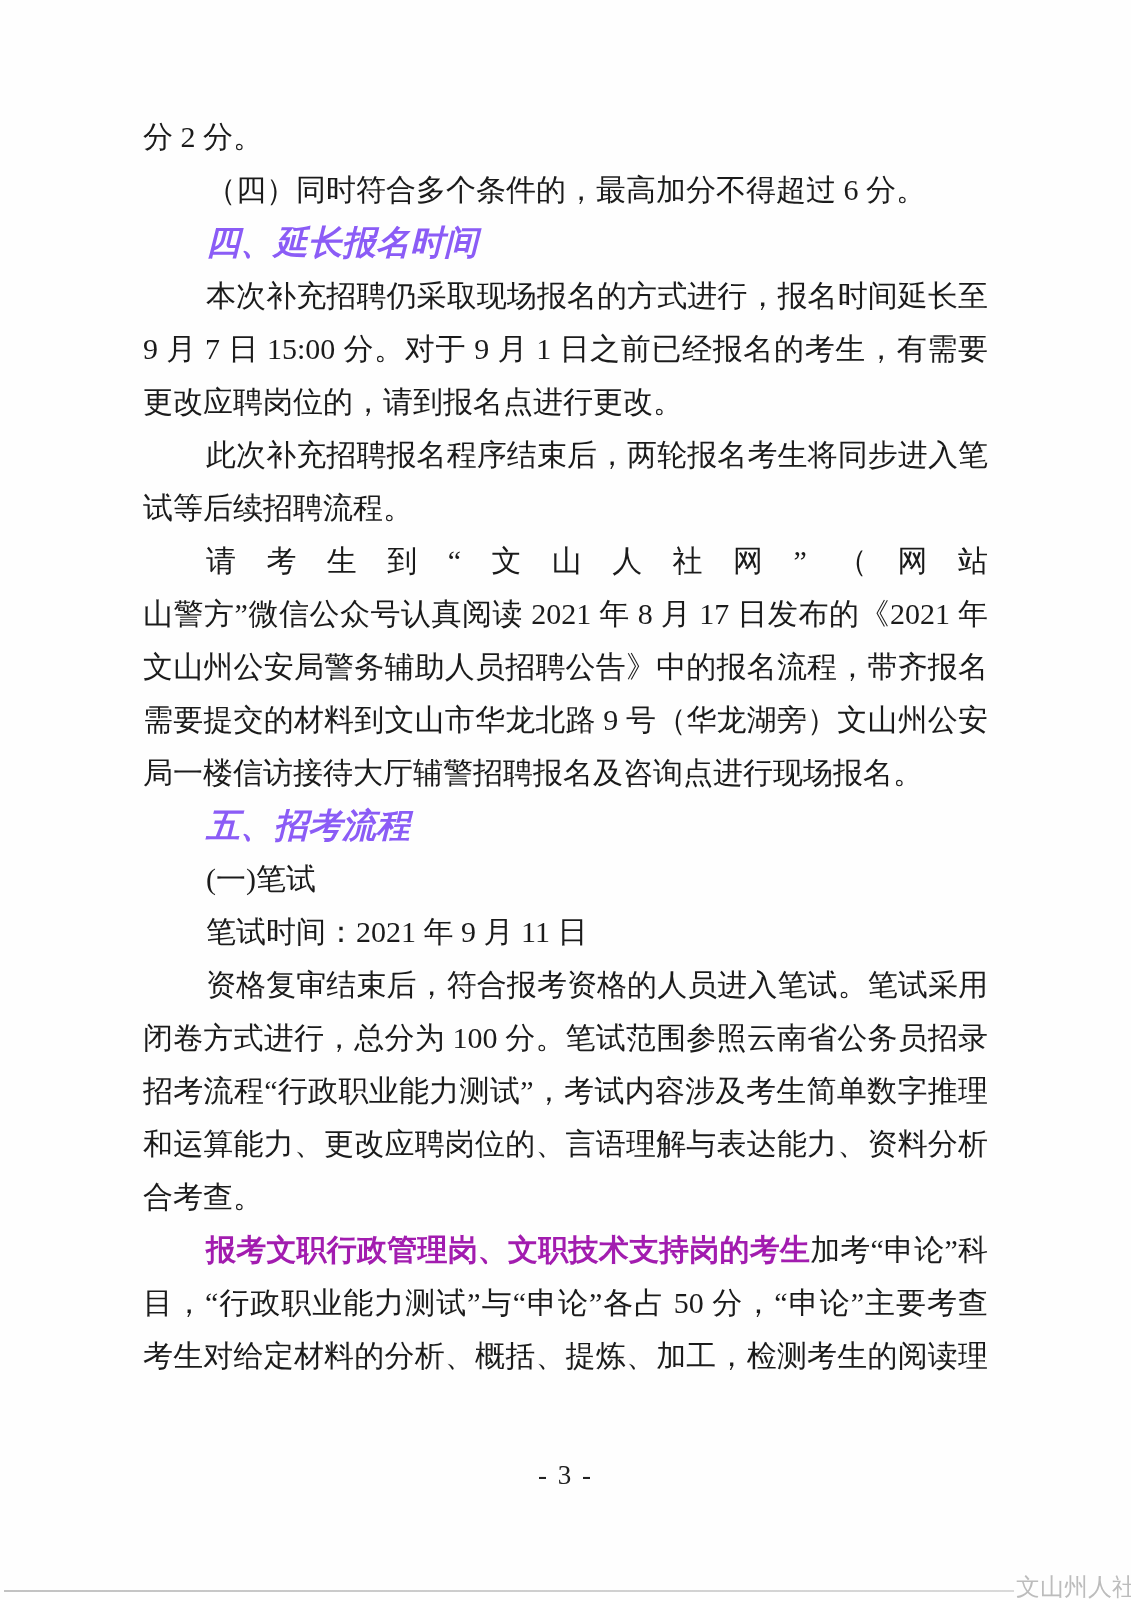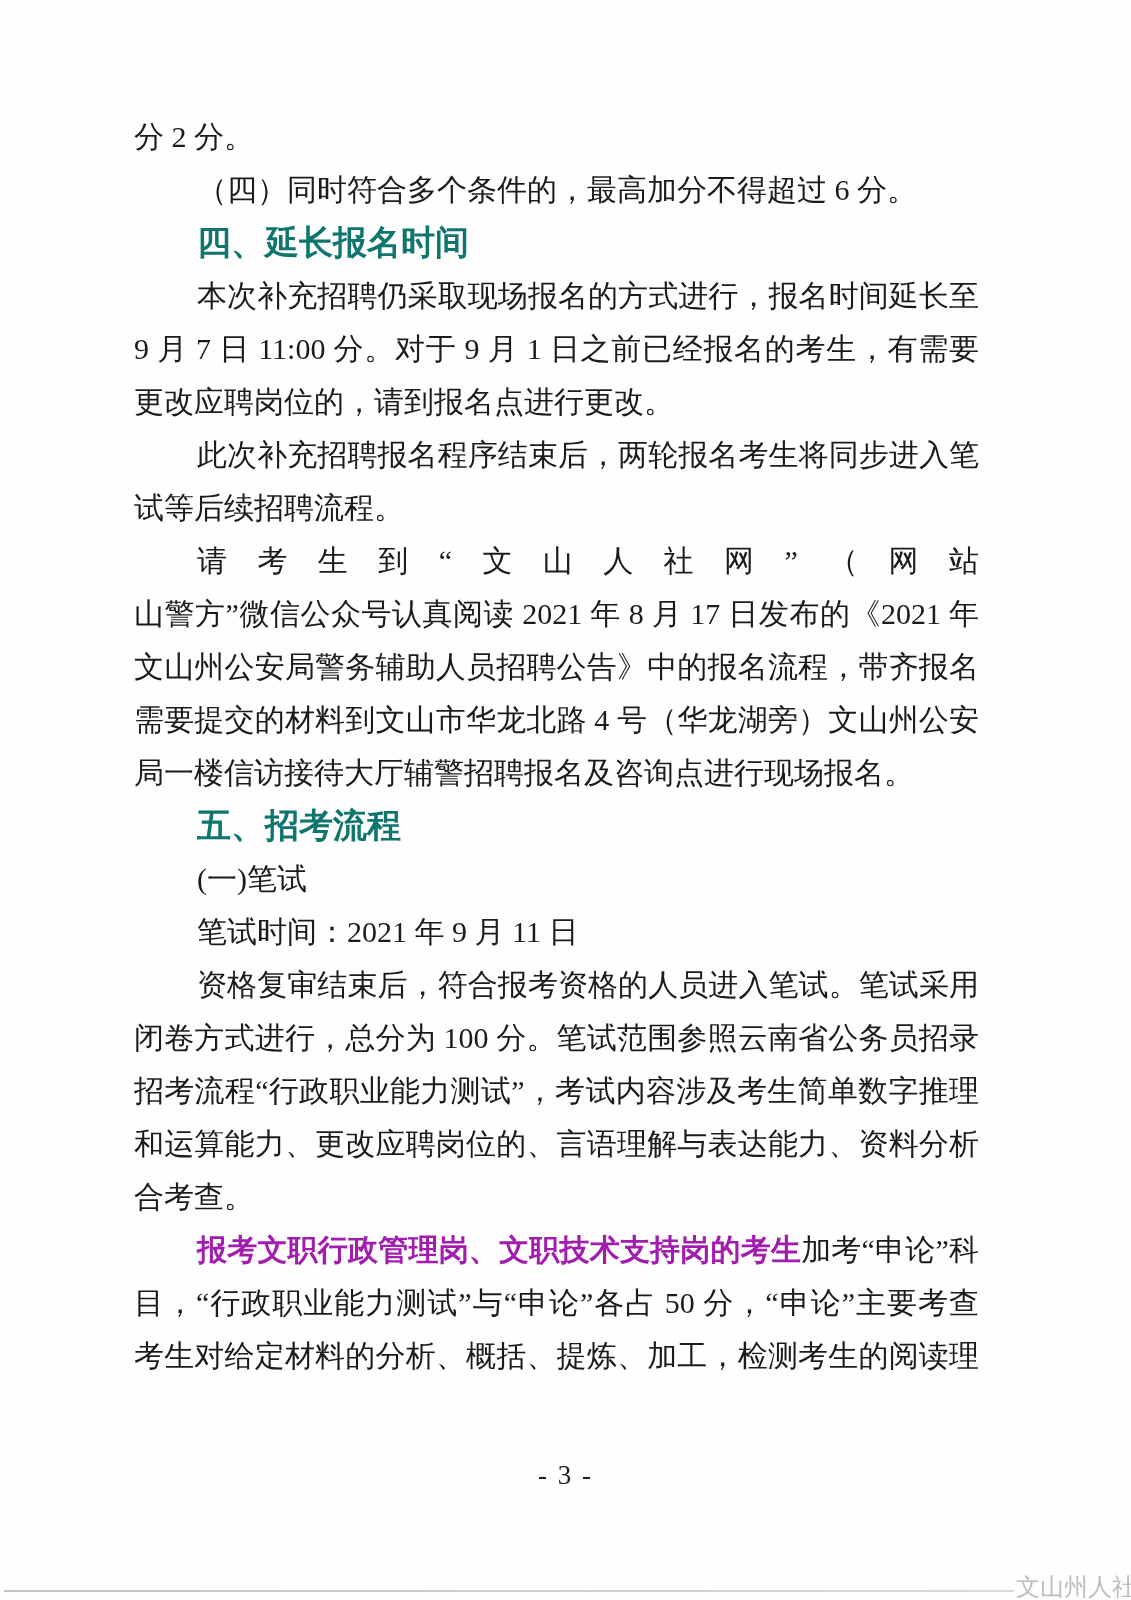--- a/index.html
+++ b/index.html
@@ -9,39 +9,40 @@
     position:relative;
     font-family:"Liberation Serif", serif;
     overflow:hidden;
   }
   .page {
     position:absolute; inset:0;
     background:#fefefe;
   }
   .textblock {
     position:absolute;
-    left:134px; top:110px; width:845px;
+    left:143px; top:110px; width:845px;
   }
   .ln {
     height:53px; line-height:53px;
     font-size:30px; color:#1b1b1b;
     overflow:hidden;
     white-space:nowrap;
   }
   .ind { text-indent:63px; }
   .j {
     white-space:normal;
     text-align:justify;
     text-align-last:justify;
   }
   .hd {
     font-family:"Liberation Sans", sans-serif;
     font-weight:700;
     font-size:34px;
-    color:#0f766e;
+    color:#8b5cf6;
+    font-style:italic;
   }
   .b {
     font-family:"Liberation Sans", sans-serif;
     font-weight:700;
     color:#a21caf;
   }
   .footer-page {
     position:absolute; top:1460px; left:0; width:1131px;
     text-align:center;
     font-size:27px; color:#222;
@@ -62,28 +63,28 @@
 </head>
 <body>
 
 <div class="page">
 
   <div class="textblock">
     <div class="ln">分 2 分。</div>
     <div class="ln ind">（四）同时符合多个条件的，最高加分不得超过 6 分。</div>
     <div class="ln ind hd">四、延长报名时间</div>
     <div class="ln ind j">本次补充招聘仍采取现场报名的方式进行，报名时间延长至</div>
-    <div class="ln j">9 月 7 日 11:00 分。对于 9 月 1 日之前已经报名的考生，有需要</div>
+    <div class="ln j">9 月 7 日 15:00 分。对于 9 月 1 日之前已经报名的考生，有需要</div>
     <div class="ln">更改应聘岗位的，请到报名点进行更改。</div>
     <div class="ln ind j">此次补充招聘报名程序结束后，两轮报名考生将同步进入笔</div>
     <div class="ln">试等后续招聘流程。</div>
     <div class="ln ind j">请考生到“文山人社网”（网站 http://wszrsj.ynws.gov.cn/）、“文</div>
     <div class="ln j">山警方”微信公众号认真阅读 2021 年 8 月 17 日发布的《2021 年</div>
     <div class="ln j">文山州公安局警务辅助人员招聘公告》中的报名流程，带齐报名</div>
-    <div class="ln j">需要提交的材料到文山市华龙北路 4 号（华龙湖旁）文山州公安</div>
+    <div class="ln j">需要提交的材料到文山市华龙北路 9 号（华龙湖旁）文山州公安</div>
     <div class="ln">局一楼信访接待大厅辅警招聘报名及咨询点进行现场报名。</div>
     <div class="ln ind hd">五、招考流程</div>
     <div class="ln ind">(一)笔试</div>
     <div class="ln ind">笔试时间：2021 年 9 月 11 日</div>
     <div class="ln ind j">资格复审结束后，符合报考资格的人员进入笔试。笔试采用</div>
     <div class="ln j">闭卷方式进行，总分为 100 分。笔试范围参照云南省公务员招录</div>
     <div class="ln j">招考流程“行政职业能力测试”，考试内容涉及考生简单数字推理</div>
     <div class="ln j">和运算能力、更改应聘岗位的、言语理解与表达能力、资料分析能</div>
     <div class="ln">合考查。</div>
     <div class="ln ind j">

